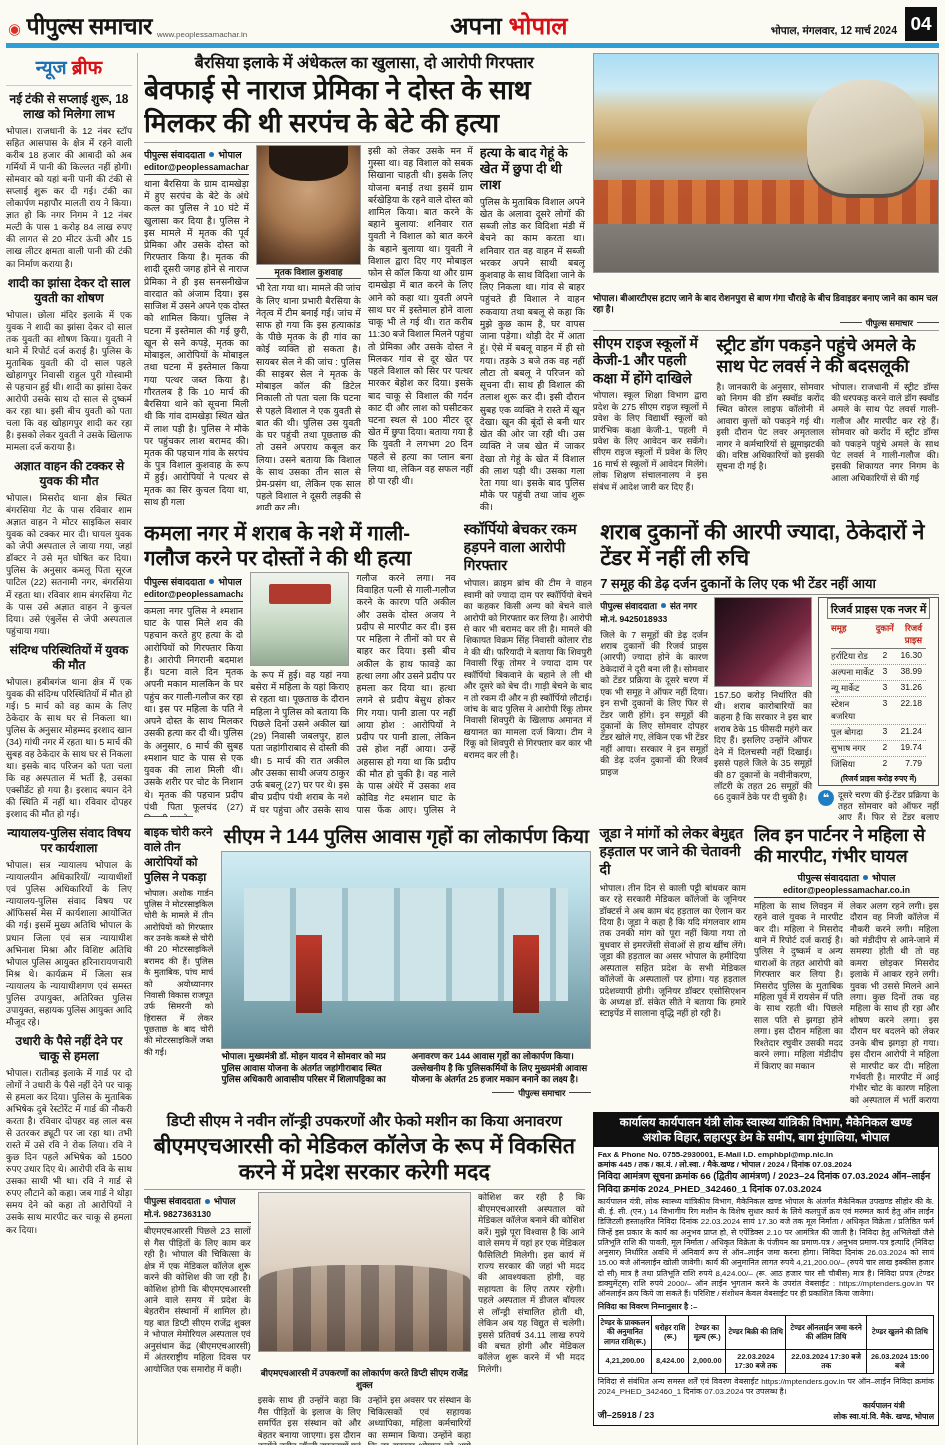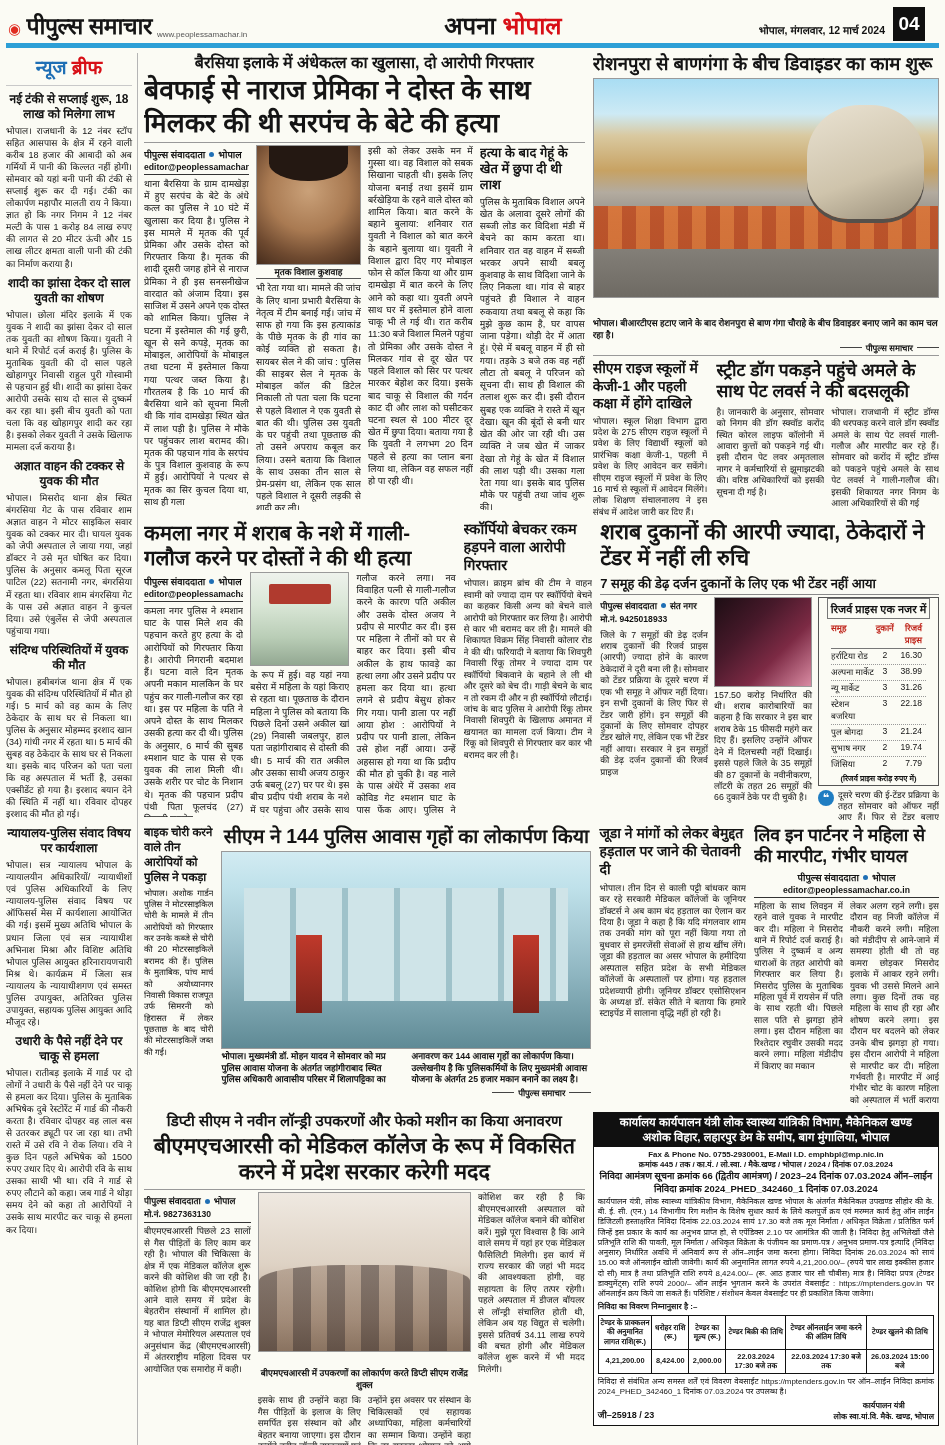--- a/index.html
+++ b/index.html
@@ -1,19 +1,19 @@
 <!DOCTYPE html>
 <html><head>
 <meta charset="utf-8">
 <style>
   html,body{margin:0;padding:0;background:#888}
   .page{position:relative;width:945px;height:1445px;margin:0 auto;background:#fbfbf4;color:#141414;
         font-family:"Liberation Sans","DejaVu Sans",sans-serif;overflow:hidden}
   
-  .masthead{display:flex;align-items:flex-end;justify-content:space-between;height:38px;padding:3px 20px 0 8px}
+  .masthead{display:flex;align-items:flex-end;justify-content:space-between;height:38px;padding:3px 8px 0 8px}
   .logo-wrap{display:flex;align-items:flex-end;gap:5px}
   .logo{font-size:23px;font-weight:800;letter-spacing:-0.5px;white-space:nowrap}
   .logo .pin{color:#e02b20;font-size:15px}
   .site{font-size:8px;color:#555;padding-bottom:2px}
   .section-title{font-size:24px;font-weight:800;white-space:nowrap}
   .section-title .red{color:#d80f16}
   .dateline{font-size:10.5px;font-weight:700;padding-bottom:4px;white-space:nowrap}
   .pagebox{background:#101010;color:#fff;font-size:19px;font-weight:800;width:32px;height:34px;
            display:flex;align-items:center;justify-content:center;margin-left:8px}
   .right-clu{display:flex;align-items:flex-end}
@@ -62,21 +62,21 @@
   .rp-row span:nth-child(1){flex:1.6}
   .rp-row span:nth-child(2){flex:.7;text-align:center}
   .rp-row span:nth-child(3){flex:1;text-align:right;padding-right:4px}
   .rp-head{color:#c0271d;font-weight:800;border-bottom:1px solid #777}
   .rp-note{text-align:center;font-size:7.6px;font-weight:700;margin-top:1px}
   .quote{display:flex;gap:4px;margin-top:4px;font-size:8.8px;line-height:1.3;text-align:justify}
   .qicon{width:16px;height:16px;border-radius:50%;background:#1f7dc2;color:#fff;flex:none;
          display:flex;align-items:center;justify-content:center;font-size:11px;font-weight:800}
   .tender{border:1.6px solid #111;padding:3px 4px;font-size:7.9px;line-height:1.3;background:#fff}
   .t-head{background:#101010;color:#fff;text-align:center;font-weight:800;font-size:11.5px;line-height:1.3;padding:2px 4px;margin:-3px -4px 3px -4px}
-  .t-center{text-align:center;font-weight:700}
+  .t-center{font-weight:700}
   .t-big{font-size:9.4px}
   .t-table{width:100%;border-collapse:collapse;margin:3px 0;font-size:7.4px}
   .t-table th,.t-table td{border:1px solid #111;padding:2px 1px;text-align:center;vertical-align:middle;font-weight:700}
   .t-sign{display:flex;justify-content:space-between;align-items:flex-end;margin-top:4px;font-weight:700}
   
   .cols{display:flex;gap:7px}
   .col{flex:1;overflow:hidden}
   .clip{overflow:hidden}
   .nb-title{text-align:center;font-size:19px;font-weight:800;margin:1px 0 4px 0}
   .nb-title .blue{color:#1f6fb5}.nb-title .red{color:#d80f16}
@@ -169,21 +169,20 @@
             </div>
             <div class="col">
               <div class="subhead">हत्या के बाद गेहूं के खेत में छुपा दी थी लाश</div>
               <div class="bt">पुलिस के मुताबिक विशाल अपने खेत के अलावा दूसरे लोगों की सब्जी लोड कर विदिशा मंडी में बेचने का काम करता था। शनिवार रात वह वाहन में सब्जी भरकर अपने साथी बबलू कुशवाह के साथ विदिशा जाने के लिए निकला था। गांव से बाहर पहुंचते ही विशाल ने वाहन रुकवाया तथा बबलू से कहा कि मुझे कुछ काम है, घर वापस जाना पड़ेगा। थोड़ी देर में आता हूं। ऐसे में बबलू वाहन में ही सो गया। तड़के 3 बजे तक वह नहीं लौटा तो बबलू ने परिजन को सूचना दी। साथ ही विशाल की तलाश शुरू कर दी। इसी दौरान सुबह एक व्यक्ति ने रास्ते में खून देखा। खून की बूंदों से बनी धार खेत की ओर जा रही थी। उस व्यक्ति ने जब खेत में जाकर देखा तो गेहूं के खेत में विशाल की लाश पड़ी थी। उसका गला रेता गया था। इसके बाद पुलिस मौके पर पहुंची तथा जांच शुरू की।</div>
             </div>
           </div>
         </div>
 
         <div style="width:44%" class="clip">
           <div>
-            <div style="font-size:18.5px;font-weight:800;line-height:1.2;margin-bottom:3px">रोशनपुरा से बाणगंगा के बीच डिवाइडर का काम शुरू</div>
             <div class="photo ph-construction" style="height:218px">
               <div class="barrier"></div>
               <div class="mixer"></div>
             </div>
             <div class="cap" style="margin-top:20px">भोपाल। बीआरटीएस हटाए जाने के बाद रोशनपुरा से बाण गंगा चौराहे के बीच डिवाइडर बनाए जाने का काम चल रहा है।</div>
             <div class="credit">
               <span class="ln"></span>
               <span>पीपुल्स समाचार</span>
               <span class="ln"></span>
             </div>

